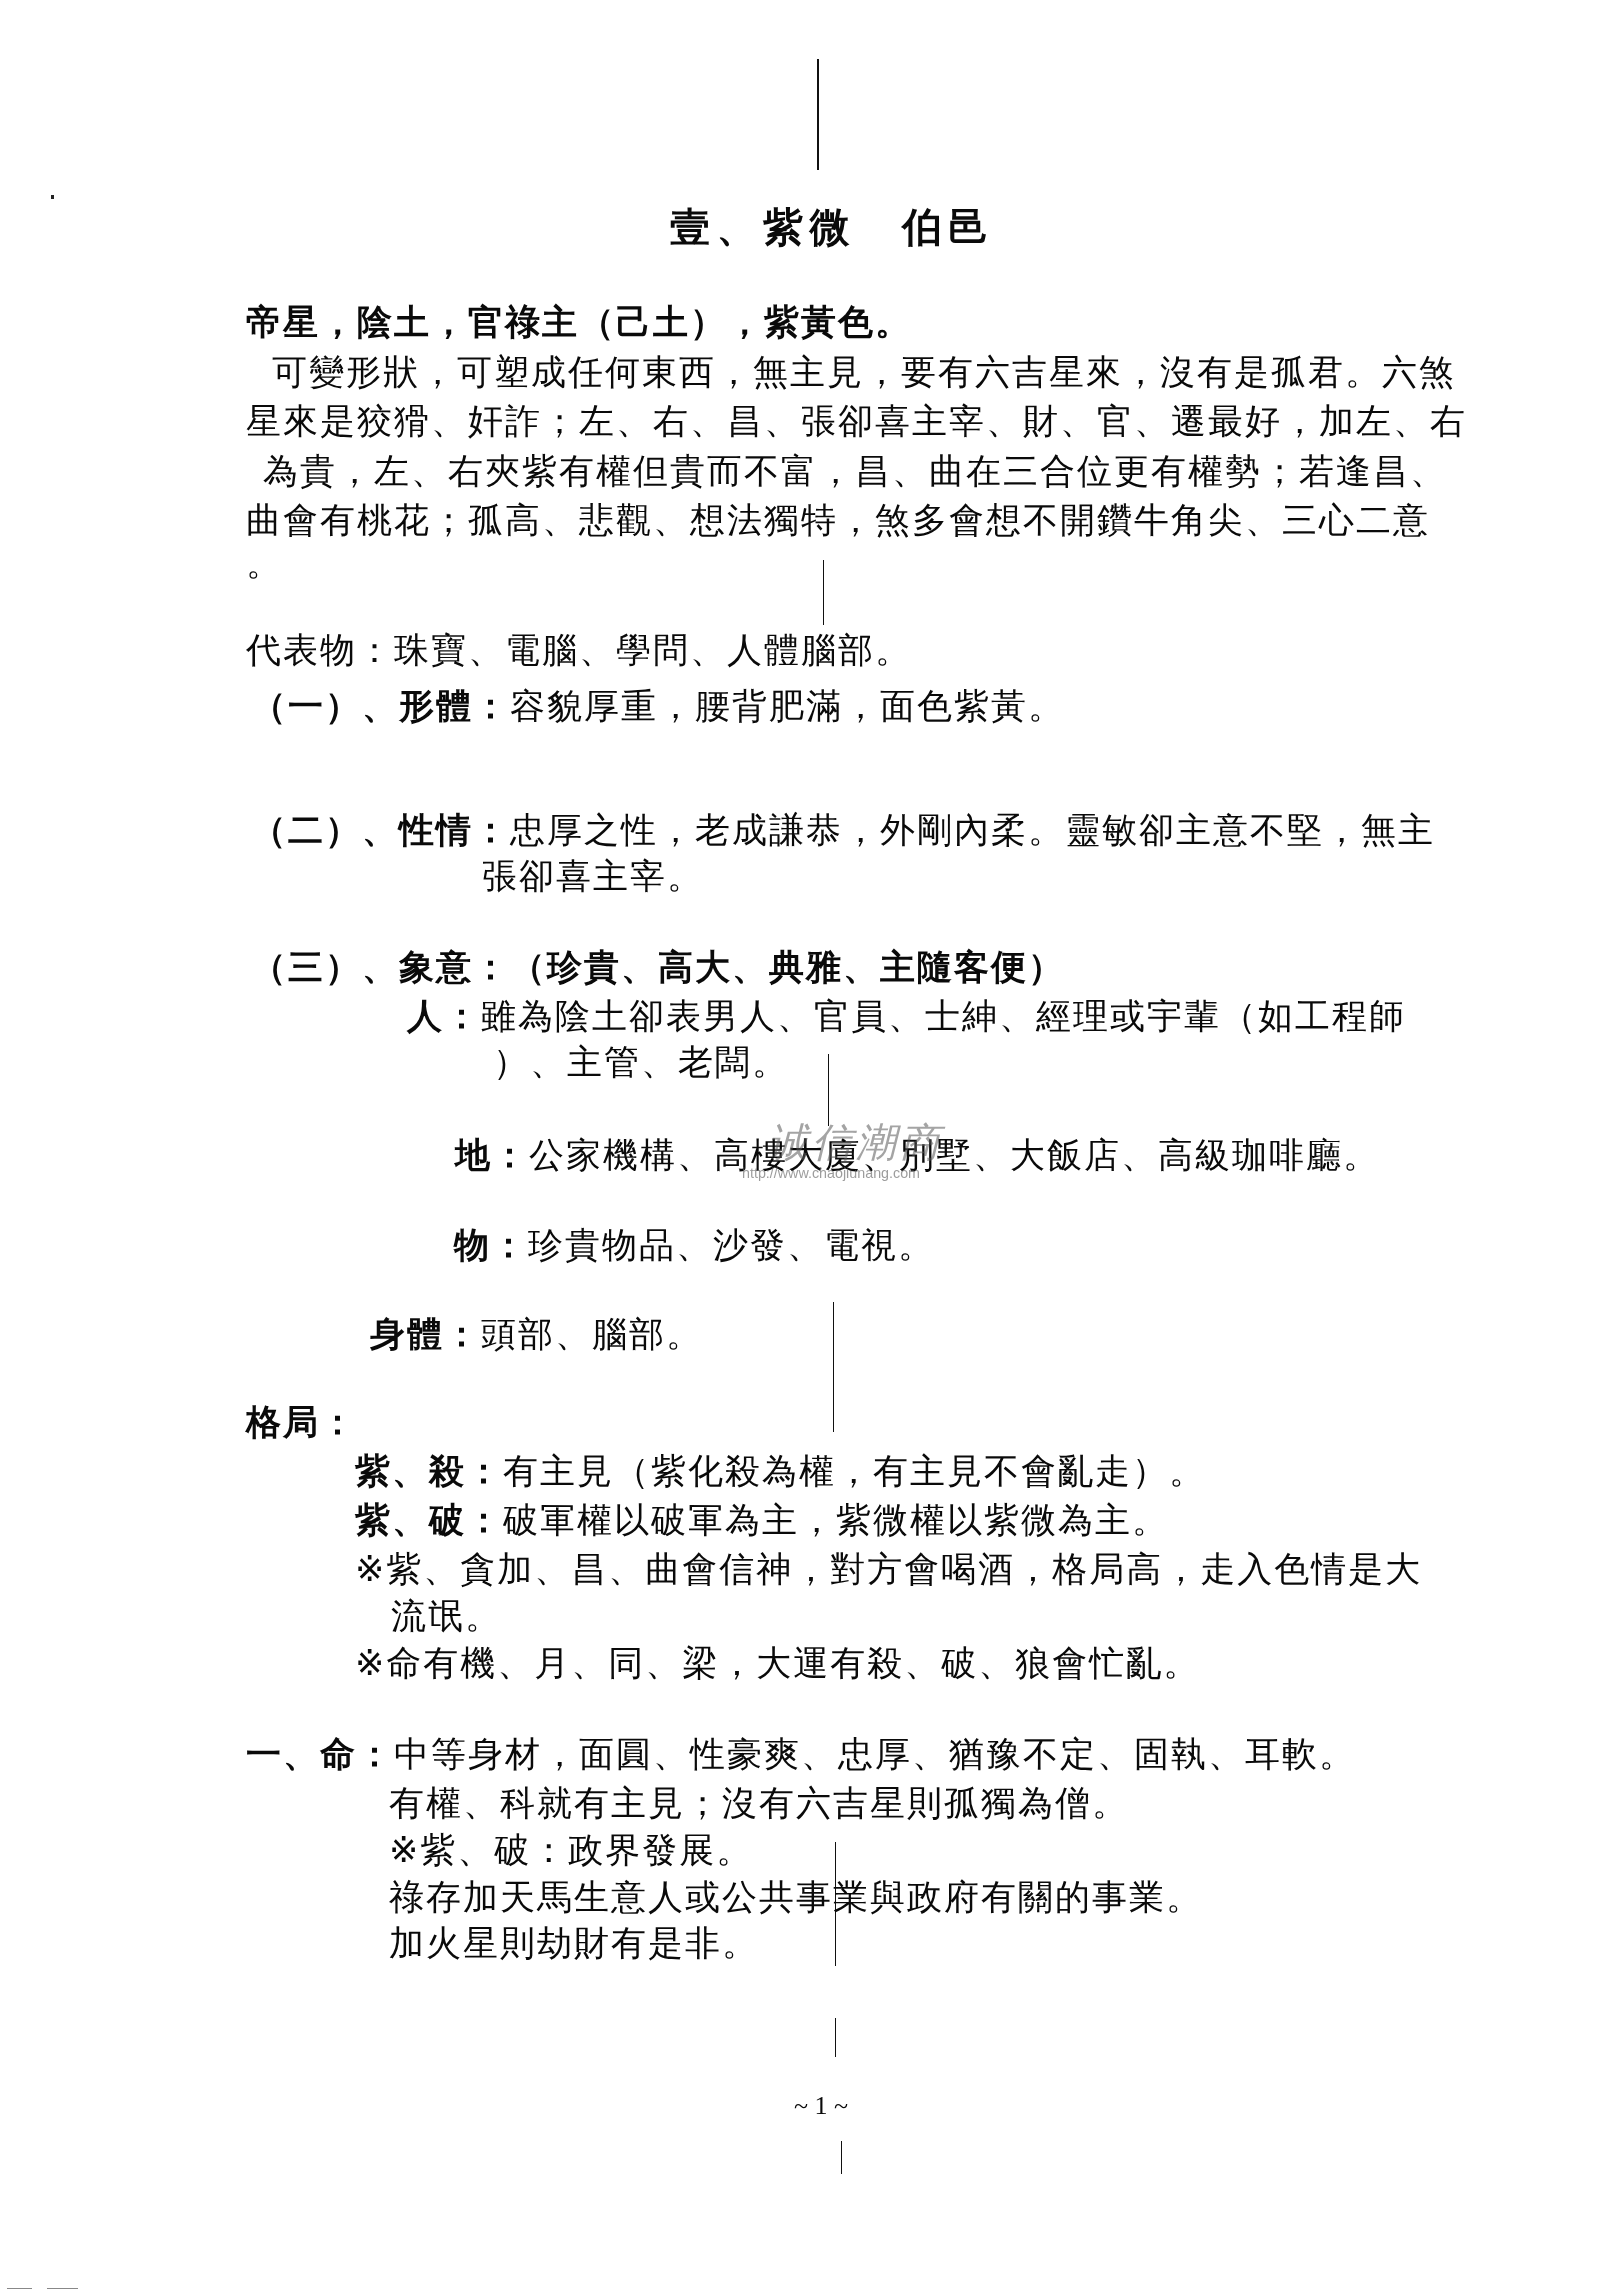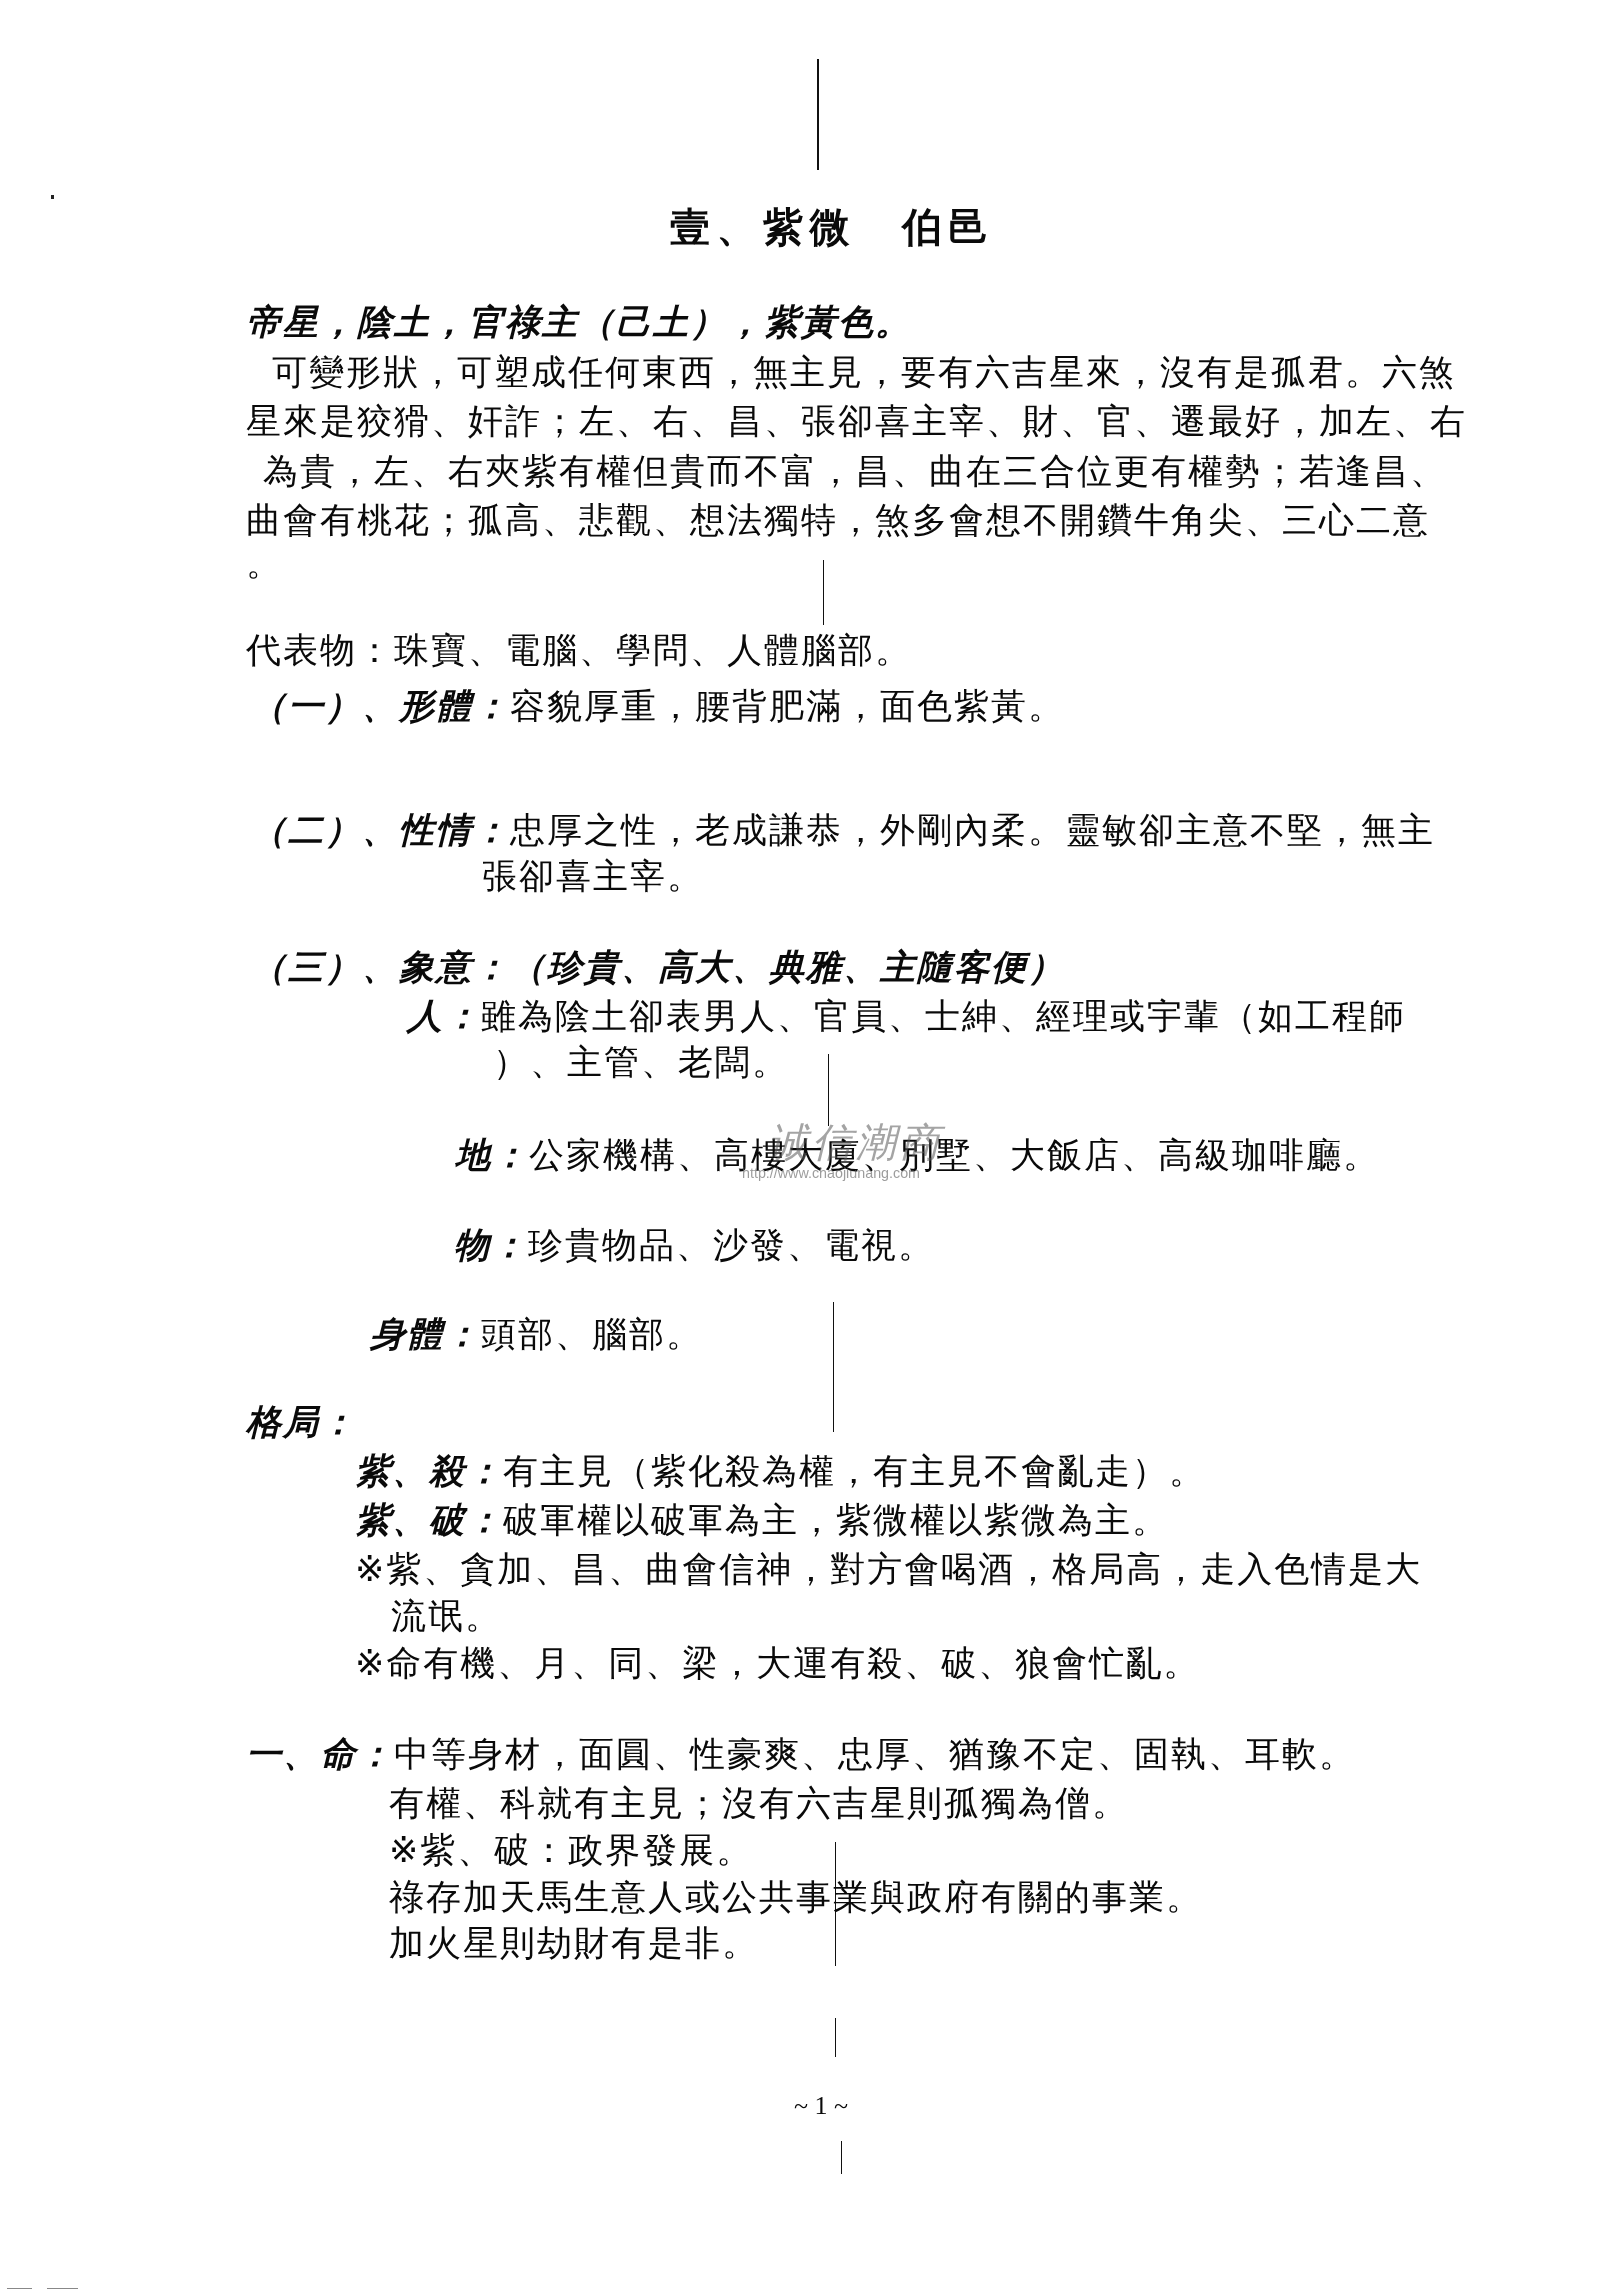--- a/index.html
+++ b/index.html
@@ -2,21 +2,21 @@
 <html style="font-size:10.4px"><head>
 <meta charset="utf-8">
 <style>
   html, body { margin: 0; padding: 0; }
   body {
     width: 1608px; height: 2295px; position: relative; overflow: hidden;
     background: #ffffff; color: #0a0a0a;
     font-family: "DejaVu Sans", "Liberation Sans", sans-serif;
   }
   .ln { position: absolute; white-space: nowrap; font-size: 35px; line-height: 46px; letter-spacing: 2px; }
-  .b { font-weight: bold; font-style: italic; }
+  .b { font-weight: bold; }
   .title { position: absolute; left: 670px; top: 195px; font-size: 40px; line-height: 65px; font-weight: bold; letter-spacing: 6.5px; white-space: nowrap; }
   .vline { position: absolute; width: 2px; background: #111; }
   .pagenum { position: absolute; left: 794px; top: 2089px; font-family: "Liberation Serif", serif; font-size: 26px; line-height: 33px; white-space: nowrap; }
   .wm { position: absolute; left: 768px; top: 1119px; color: rgba(90,90,90,0.55); font-family: "DejaVu Serif", serif; font-size: 40px; line-height: 46px; font-style: italic; letter-spacing: 3.9px; white-space: nowrap; }
   .wm-url { position: absolute; left: 742px; top: 1165px; color: rgba(90,90,90,0.6); font-family: "Liberation Sans", sans-serif; font-size: 14.3px; line-height: 17px; white-space: nowrap; }
   .speck { position: absolute; background: #222; }
 </style>
 </head>
 <body>
 

